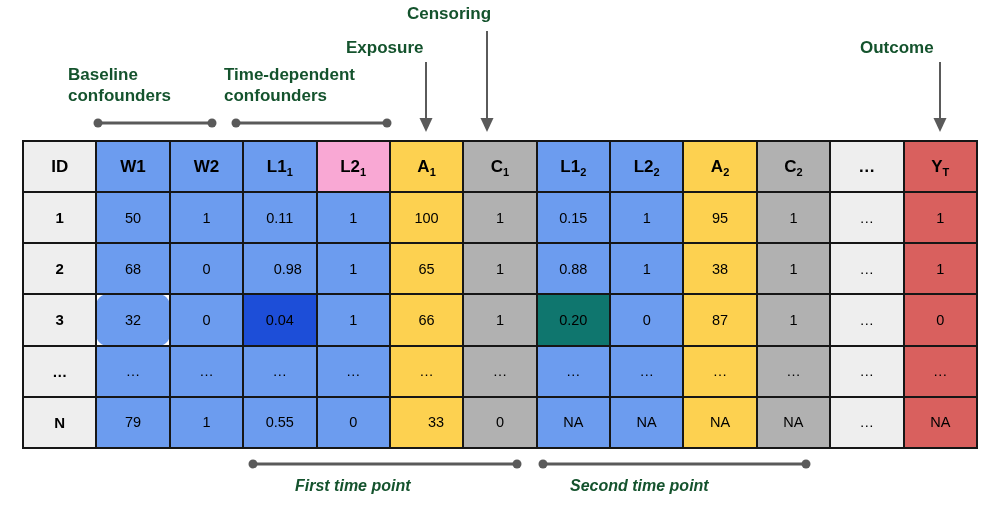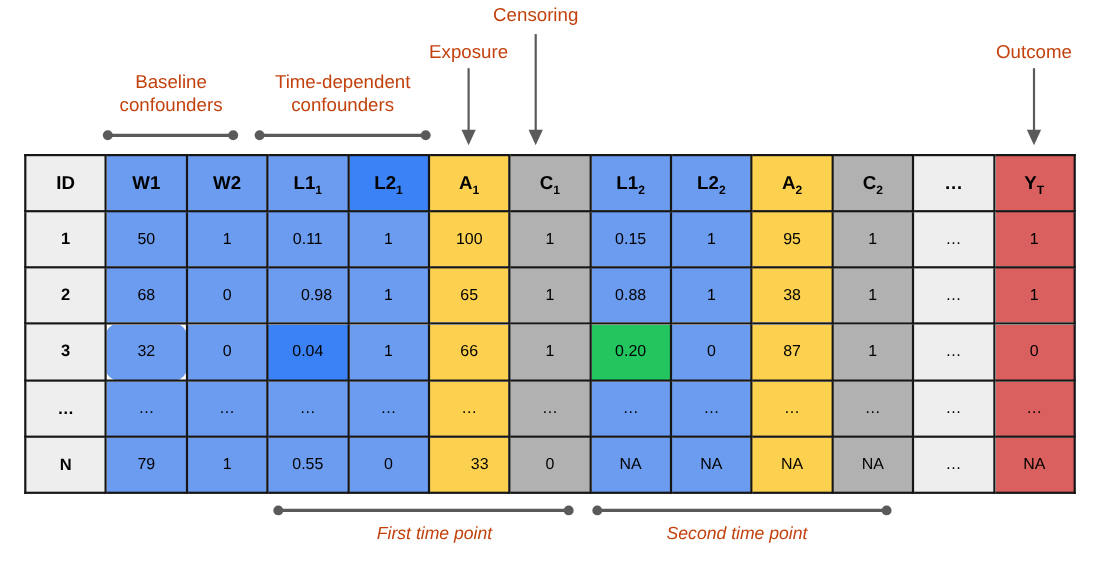--- a/index.html
+++ b/index.html
@@ -16,22 +16,22 @@
     border:2px solid #161616;text-align:center;vertical-align:middle;
     padding:0;color:#000;overflow:hidden;
   }
   table.data tr{height:51px;}
   table.data th{font-size:17px;font-weight:bold;}
   table.data th sub{font-size:11px;font-weight:bold;line-height:0;}
   table.data td{font-size:14.5px;font-weight:normal;}
   table.data td.row-label{font-weight:bold;font-size:15px;}
   
   .ann{
-    position:absolute;font-weight:normal;font-size:17px;line-height:21px;
-    text-align:center;white-space:pre-line;color:#c2410c;
+    position:absolute;font-weight:bold;font-size:17px;line-height:21px;
+    text-align:left;white-space:pre-line;color:#14532d;
   }
   .ann.italic{font-style:italic;font-size:16px;}
   svg.overlay{position:absolute;left:0;top:0;pointer-events:none;}
   .conn{stroke:#5a5a5a;stroke-width:3;stroke-linecap:round;}
   .conn-dot{fill:#5a5a5a;}
   .arrow-stem{stroke:#5a5a5a;stroke-width:2;}
   .arrow-head{fill:#5a5a5a;}
 </style>
 </head>
 <body>
@@ -83,21 +83,21 @@
   <div class="ann italic" style="left:295px;top:475px;width:200px;">First time point</div>
   <div class="ann italic" style="left:570px;top:475px;width:200px;">Second time point</div>
 
   <table class="data">
     <thead>
       <tr>
           <th style="background: rgb(238, 238, 238);"><span>ID</span><sub></sub></th>
           <th style="background: rgb(108, 156, 239);"><span>W1</span><sub></sub></th>
           <th style="background: rgb(108, 156, 239);"><span>W2</span><sub></sub></th>
           <th style="background: rgb(108, 156, 239);"><span>L1</span><sub>1</sub></th>
-          <th style="background: #3b82f6; margin-top: 48px;"><span>L2</span><sub>1</sub></th>
+          <th style="background: #f9a8d4; margin-top: 48px;"><span>L2</span><sub>1</sub></th>
           <th style="background: rgb(253, 209, 80);"><span>A</span><sub>1</sub></th>
           <th style="background: rgb(177, 177, 177);"><span>C</span><sub>1</sub></th>
           <th style="background: rgb(108, 156, 239);"><span>L1</span><sub>2</sub></th>
           <th style="background: rgb(108, 156, 239);"><span>L2</span><sub>2</sub></th>
           <th style="background: rgb(253, 209, 80);"><span>A</span><sub>2</sub></th>
           <th style="background: rgb(177, 177, 177);"><span>C</span><sub>2</sub></th>
           <th style="background: rgb(238, 238, 238);"><span>…</span><sub></sub></th>
           <th style="background: rgb(217, 96, 94);"><span>Y</span><sub>T</sub></th>
         </tr>
     </thead>
@@ -129,25 +129,25 @@
           <td style="background: rgb(108, 156, 239);">1</td>
           <td style="background: rgb(253, 209, 80);">38</td>
           <td style="background: rgb(177, 177, 177);">1</td>
           <td style="background: rgb(238, 238, 238);">…</td>
           <td style="background: rgb(217, 96, 94);">1</td>
         </tr>
         <tr>
           <td class="row-label" style="background: rgb(238, 238, 238);">3</td>
           <td style="background: rgb(108, 156, 239); border-radius: 12px;">32</td>
           <td style="background: rgb(108, 156, 239);">0</td>
-          <td style="background: #3b82f6;">0.04</td>
+          <td style="background: #1d4ed8;">0.04</td>
           <td style="background: rgb(108, 156, 239);">1</td>
           <td style="background: rgb(253, 209, 80);">66</td>
           <td style="background: rgb(177, 177, 177);">1</td>
-          <td style="background: #22c55e;">0.20</td>
+          <td style="background: #0f766e;">0.20</td>
           <td style="background: rgb(108, 156, 239);">0</td>
           <td style="background: rgb(253, 209, 80);">87</td>
           <td style="background: rgb(177, 177, 177);">1</td>
           <td style="background: rgb(238, 238, 238);">…</td>
           <td style="background: rgb(217, 96, 94);">0</td>
         </tr>
         <tr>
           <td class="row-label" style="background: rgb(238, 238, 238);">…</td>
           <td style="background: rgb(108, 156, 239);">…</td>
           <td style="background: rgb(108, 156, 239);">…</td>

